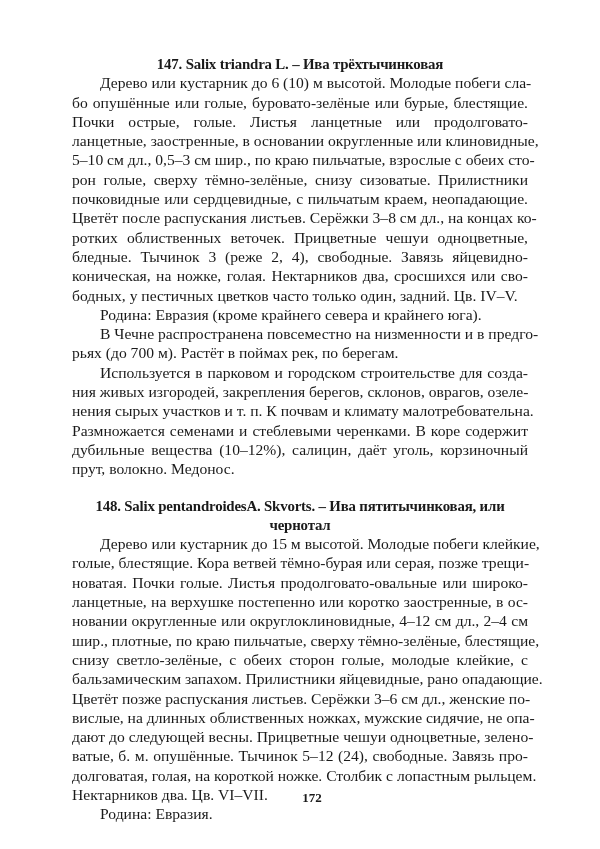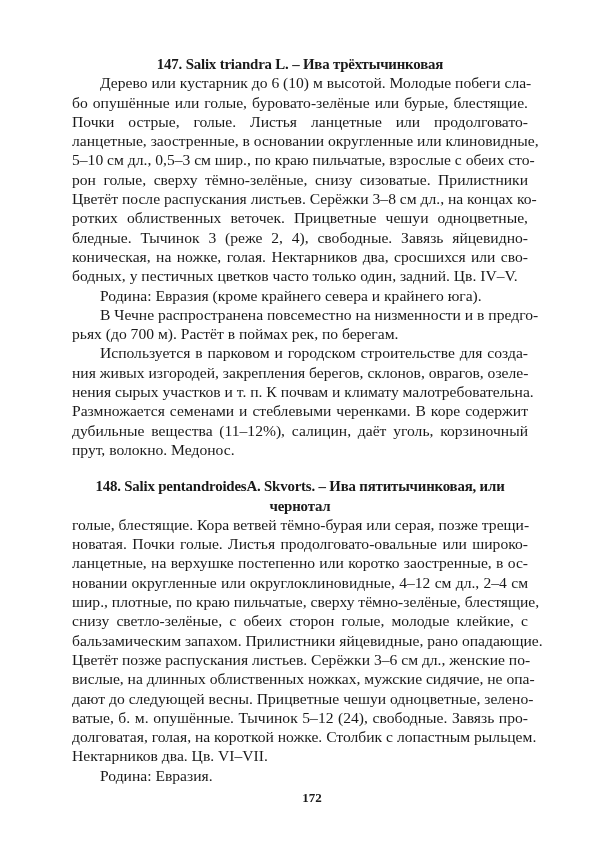--- a/index.html
+++ b/index.html
@@ -59,20 +59,21 @@
   <div>
     <div class="title">147. Salix triandra L. – Ива трёхтычинковая</div>
 
     <div class="para">
       <span class="line indent">Дерево или кустарник до 6 (10) м высотой. Молодые побеги сла-</span>
       <span class="line">бо опушённые или голые, буровато-зелёные или бурые, блестящие.</span>
       <span class="line">Почки острые, голые. Листья ланцетные или продолговато-</span>
       <span class="line">ланцетные, заостренные, в основании округленные или клиновидные,</span>
       <span class="line">5–10 см дл., 0,5–3 см шир., по краю пильчатые, взрослые с обеих сто-</span>
       <span class="line">рон голые, сверху тёмно-зелёные, снизу сизоватые. Прилистники</span>
+      <span class="line">почковидные или сердцевидные, с пильчатым краем, неопадающие.</span>
       <span class="line">Цветёт после распускания листьев. Серёжки 3–8 см дл., на концах ко-</span>
       <span class="line">ротких облиственных веточек. Прицветные чешуи одноцветные,</span>
       <span class="line">бледные. Тычинок 3 (реже 2, 4), свободные. Завязь яйцевидно-</span>
       <span class="line">коническая, на ножке, голая. Нектарников два, сросшихся или сво-</span>
       <span class="line last">бодных, у пестичных цветков часто только один, задний. Цв. IV–V.</span>
     </div>
 
     <div class="para">
       <span class="line indent last">Родина: Евразия (кроме крайнего севера и крайнего юга).</span>
     </div>
@@ -80,32 +81,33 @@
     <div class="para">
       <span class="line indent">В Чечне распространена повсеместно на низменности и в предго-</span>
       <span class="line last">рьях (до 700 м). Растёт в поймах рек, по берегам.</span>
     </div>
 
     <div class="para">
       <span class="line indent">Используется в парковом и городском строительстве для созда-</span>
       <span class="line">ния живых изгородей, закрепления берегов, склонов, оврагов, озеле-</span>
       <span class="line">нения сырых участков и т. п. К почвам и климату малотребовательна.</span>
       <span class="line">Размножается семенами и стеблевыми черенками. В коре содержит</span>
-      <span class="line">дубильные вещества (11–12%), салицин, даёт уголь, корзиночный</span>
+      <span class="line">дубильные вещества (10–12%), салицин, даёт уголь, корзиночный</span>
       <span class="line last">прут, волокно. Медонос.</span>
     </div>
   </div>
 
   <div class="gap1"></div>
 
   <div>
     <div class="title">148. Salix pentandroidesA. Skvorts. – Ива пятитычинковая, или</div>
     <div class="title">чернотал</div>
 
     <div class="para">
+      <span class="line indent">Дерево или кустарник до 15 м высотой. Молодые побеги клейкие,</span>
       <span class="line">голые, блестящие. Кора ветвей тёмно-бурая или серая, позже трещи-</span>
       <span class="line">новатая. Почки голые. Листья продолговато-овальные или широко-</span>
       <span class="line">ланцетные, на верхушке постепенно или коротко заостренные, в ос-</span>
       <span class="line">новании округленные или округлоклиновидные, 4–12 см дл., 2–4 см</span>
       <span class="line">шир., плотные, по краю пильчатые, сверху тёмно-зелёные, блестящие,</span>
       <span class="line">снизу светло-зелёные, с обеих сторон голые, молодые клейкие, с</span>
       <span class="line">бальзамическим запахом. Прилистники яйцевидные, рано опадающие.</span>
       <span class="line">Цветёт позже распускания листьев. Серёжки 3–6 см дл., женские по-</span>
       <span class="line">вислые, на длинных облиственных ножках, мужские сидячие, не опа-</span>
       <span class="line">дают до следующей весны. Прицветные чешуи одноцветные, зелено-</span>

